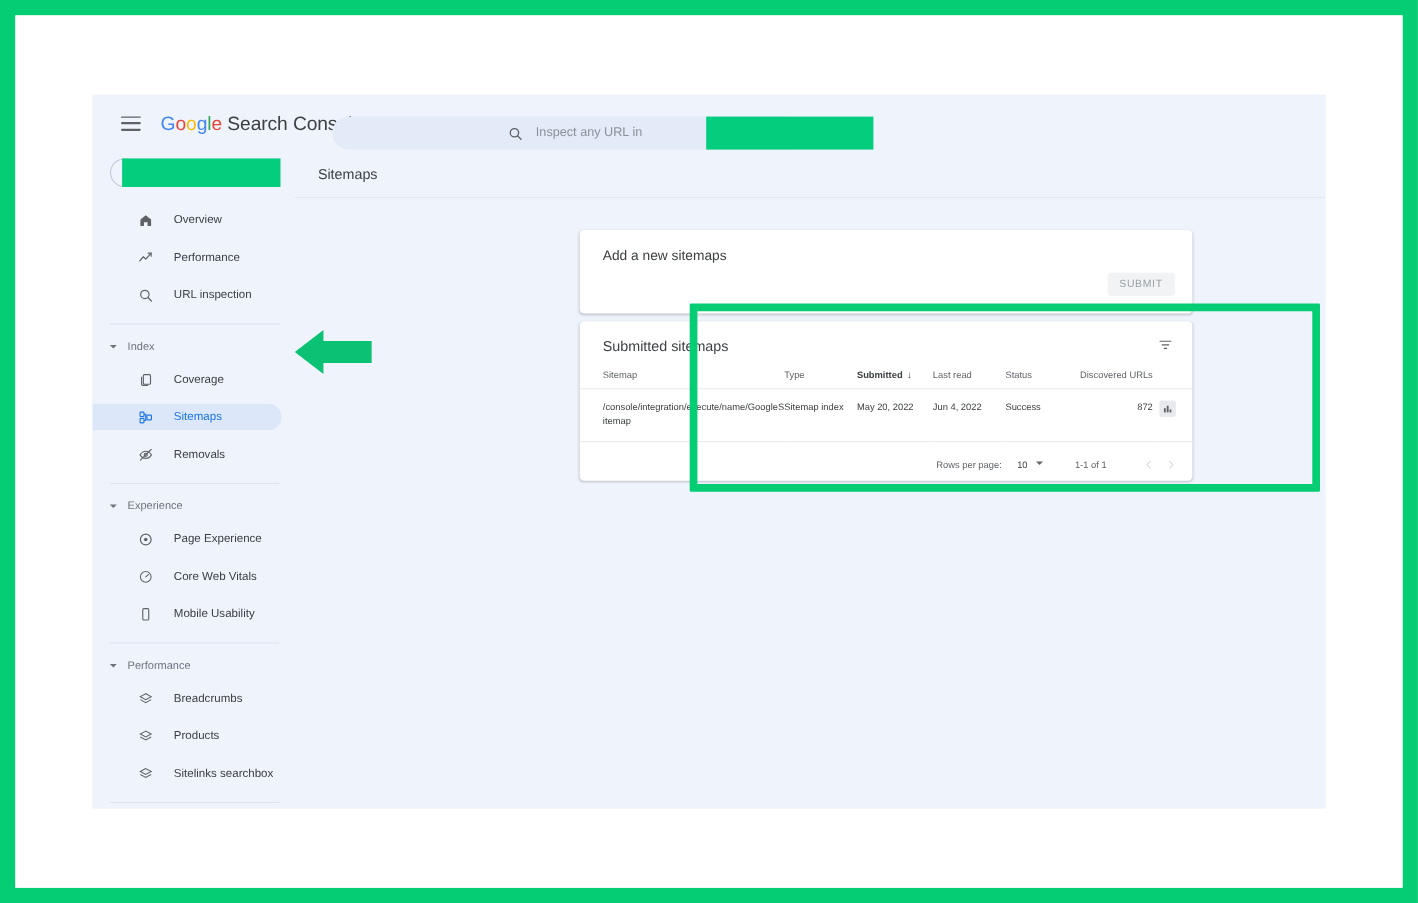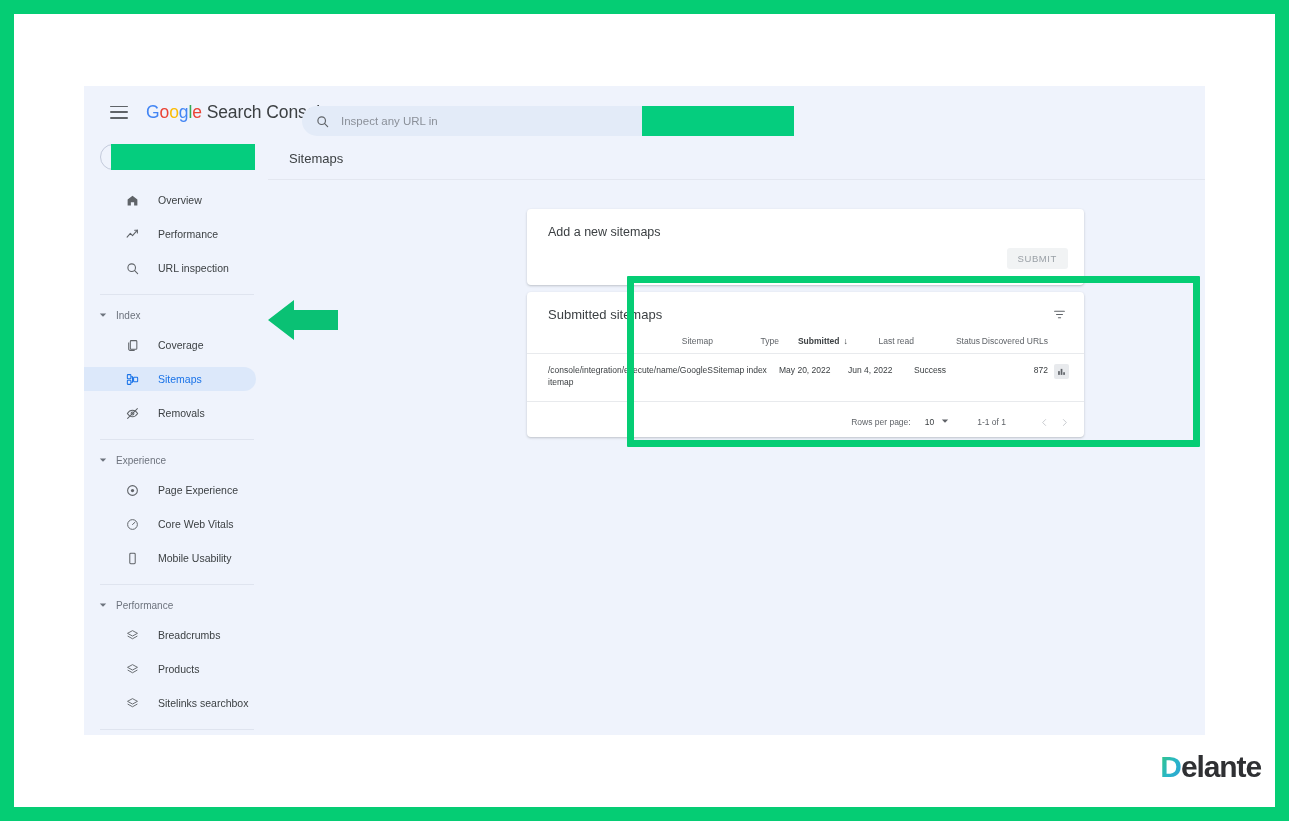--- a/index.html
+++ b/index.html
@@ -65,20 +65,21 @@
   .brand .sc { color:#3c4043; font-weight: 400; }
 
   .search-pill {
     position: absolute;
     left: 218px; top: 20px;
     width: 428px; height: 30px;
     background: #e3ebf8;
     border-radius: 15px;
     display: flex; align-items: center;
     cursor: text;
+    justify-content: center;
   }
   .search-pill .sicon { margin-left: 14px; display:flex; }
   .search-pill .sph {
     margin-left: 12px;
     font-size: 11.5px;
     color: #8b9099;
     white-space: nowrap;
   }
   .search-redact {
     position: absolute;
@@ -258,21 +259,21 @@
 
   table.sitemaps {
     width: 100%;
     border-collapse: collapse;
     table-layout: fixed;
   }
   table.sitemaps th {
     font-size: 8.5px;
     font-weight: 400;
     color: #5f6368;
-    text-align: right;
+    text-align: left;
     padding: 0 0 7px 0;
     border-bottom: 1px solid #e8eaed;
     white-space: nowrap;
   }
   table.sitemaps th.sorted {
     color: #3c4043; font-weight: 700;
   }
   table.sitemaps td {
     font-size: 8.5px;
     color: #3c4043;
@@ -624,18 +625,15 @@
     </div>
 
     <div class="highlight-box"></div>
 
     <div class="arrow-annotation">
       <svg width="70" height="44" viewBox="0 0 70 44">
         <polygon points="0,22 26,2 26,12 70,12 70,32 26,32 26,42" fill="#0ac174"></polygon>
       </svg>
     </div>
 
-    <div class="delante-logo">
-      <div class="word"><span class="d-grad">D</span><span>elante</span></div>
-    </div>
 
   </div>
 </div>
 
 </body></html>

